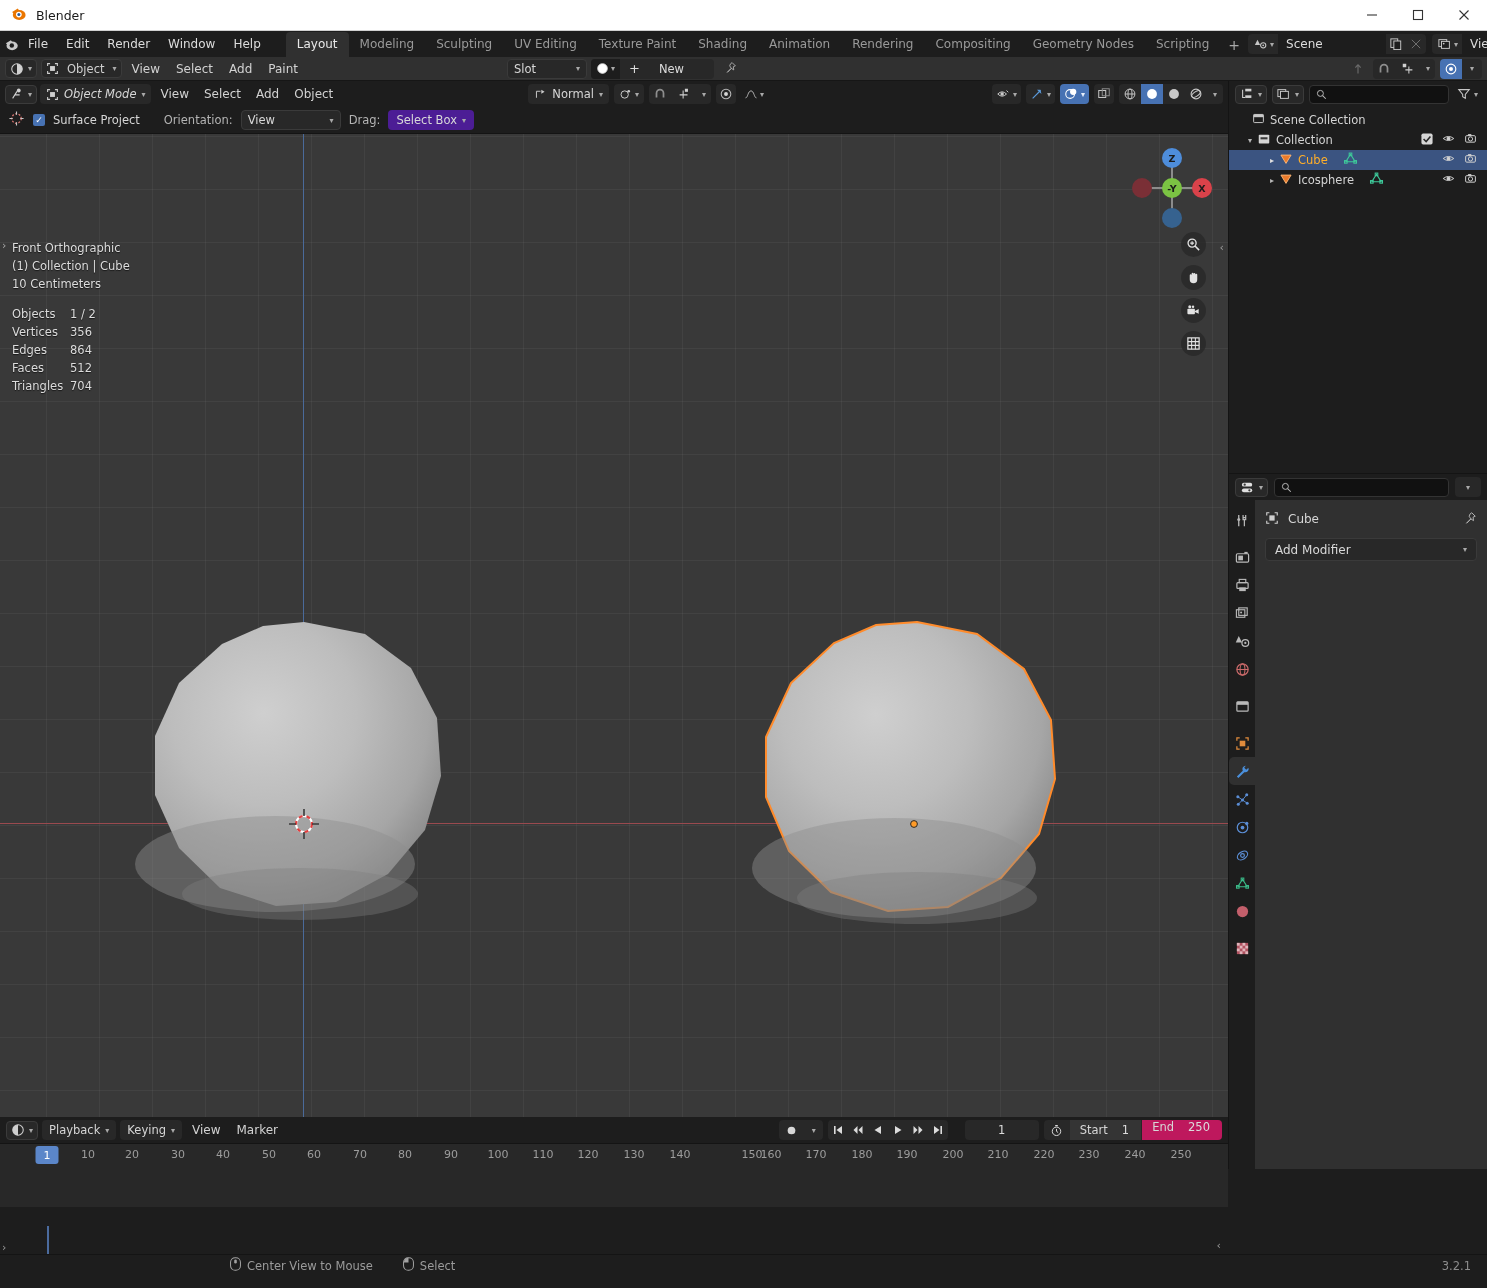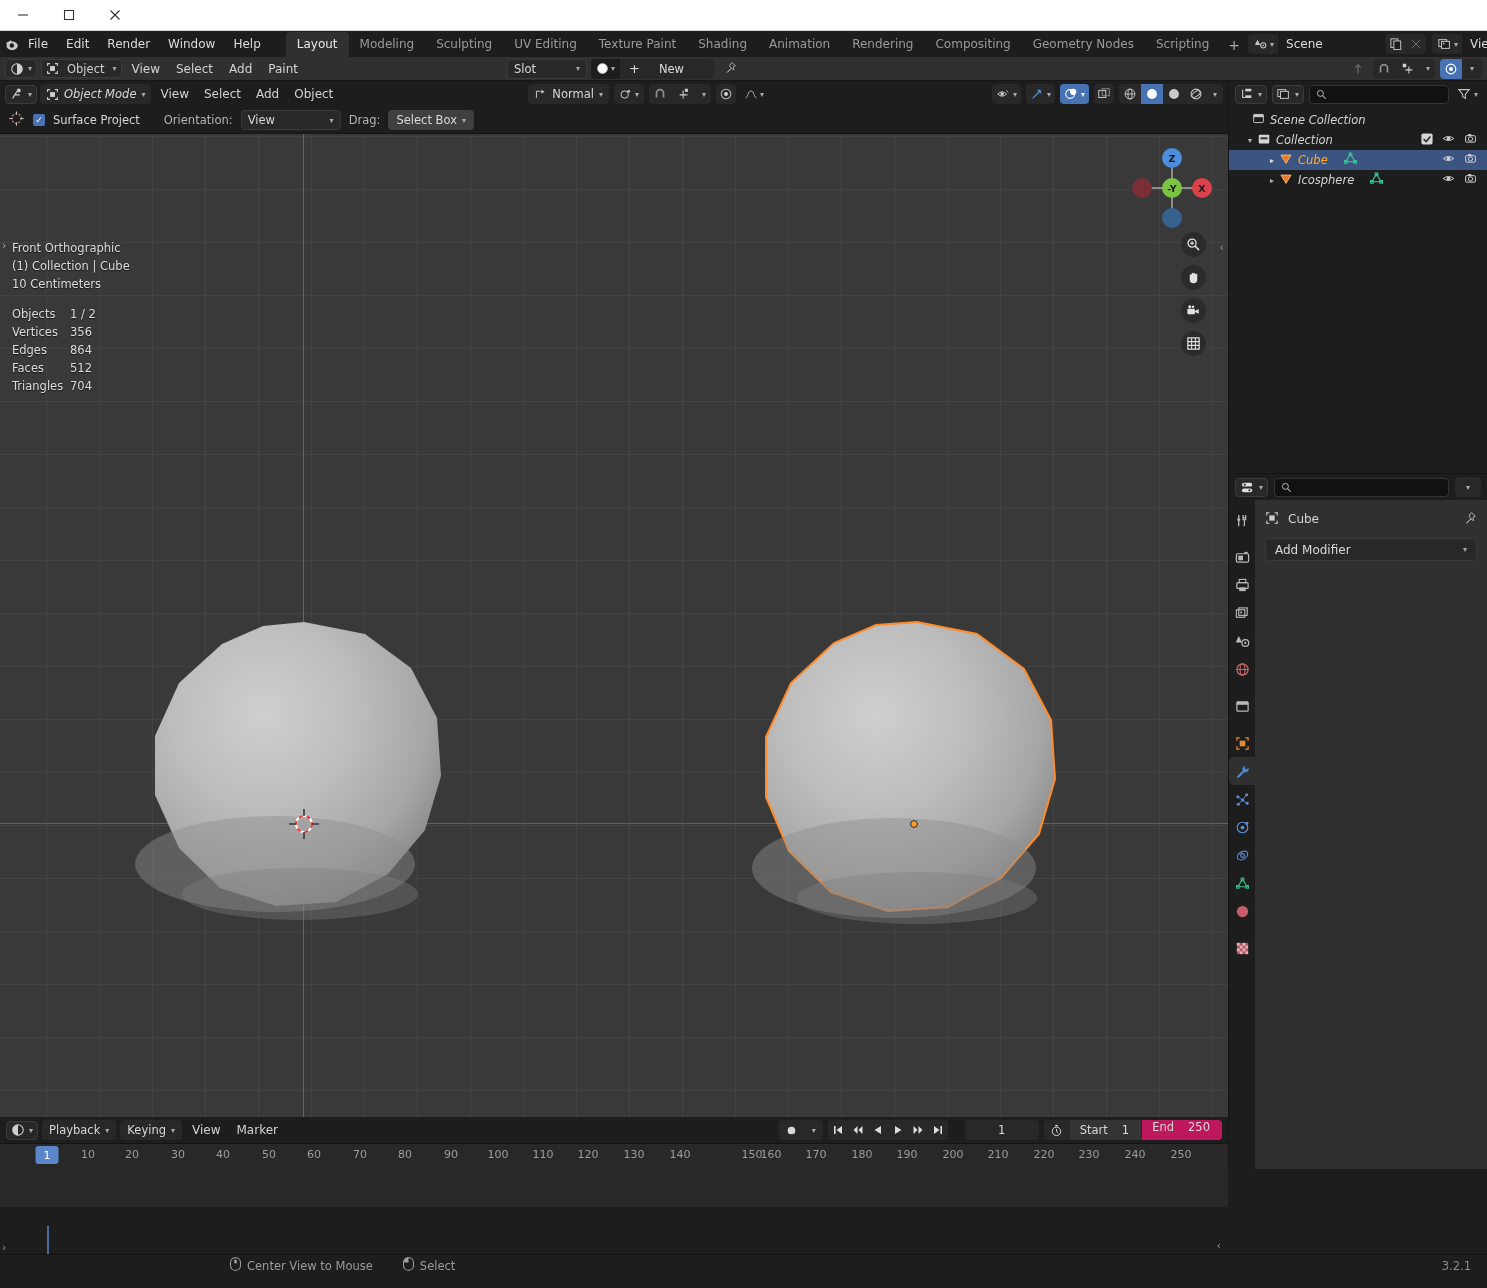--- a/index.html
+++ b/index.html
@@ -122,21 +122,21 @@
   .tl-playhead { position:absolute; top:2px; height:18px; background:#5b86c9; border-radius:3px;
     color:#fff; font-size:11px; display:flex; align-items:center; justify-content:center;
     padding:0 8px; transform:translateX(-50%); }
 
   
   .outliner { height:392px; background:#1d1d1d; display:flex; flex-direction:column;
     border-left:1px solid #141414; }
   .ol-header { height:26px; display:flex; align-items:center; gap:5px; padding:0 6px; }
   .ol-search { flex:1; background:#111; border:1px solid #333; border-radius:4px; height:19px;
     display:flex; align-items:center; gap:4px; padding:0 6px; }
-  .ol-tree { flex:1; padding-top:3px; font-size:11.5px; overflow:hidden;font-style:italic; }
+  .ol-tree { flex:1; padding-top:3px; font-size:11.5px; overflow:hidden; }
   .ol-row { height:20px; display:flex; align-items:center; padding:0 6px 0 0; gap:5px; position:relative; }
   .ol-row.sel { background:#3b5481; }
   .ol-row .lbl { color:#d4d4d4; }
   .ol-row.sel .lbl { color:#ffaf29; }
   .ol-spacer { display:inline-block; }
   .ol-right { margin-left:auto; display:flex; align-items:center; gap:9px; padding-right:4px; }
 
   
   .props { flex:1; background:#1d1d1d; display:flex; flex-direction:column;
     border-left:1px solid #141414; border-top:1px solid #141414; }
@@ -163,20 +163,31 @@
   .sb-item { display:flex; align-items:center; gap:6px; margin-right:30px; }
   .sb-ver { margin-left:auto; color:#8c8c8c; padding-right:8px; }
 
   .scrollh { position:absolute; left:10px; right:16px; bottom:4px; height:8px; }
   .scrollh .bar { height:8px; background:#545454; border-radius:4px; width:99%; }
 </style>
 </head>
 <body>
 
 <div class="titlebar">
+  <div class="tb-left">
+    <span>
+      <svg width="17" height="17" viewBox="0 0 24 24">
+        <ellipse cx="13" cy="14" rx="9" ry="7" fill="#ea7600"></ellipse>
+        <path d="M3 10 L11 5 L13 8 L5 12 Z" fill="#ea7600"></path>
+        <circle cx="12.5" cy="13.5" r="4" fill="#fff"></circle>
+        <circle cx="12.5" cy="13.5" r="2.2" fill="#2a5d9f"></circle>
+      </svg>
+    </span>
+    <span class="tb-title">Blender</span>
+  </div>
   <div class="win-btns">
     <div class="win-btn">
       <svg width="12" height="12" viewBox="0 0 12 12">
           <line x1="1" y1="6" x2="11" y2="6" stroke="#333" stroke-width="1.1"></line>
         </svg>
     </div>
     <div class="win-btn">
       <svg width="12" height="12" viewBox="0 0 12 12">
           <rect x="1.5" y="1.5" width="9" height="9" fill="none" stroke="#333" stroke-width="1.1"></rect>
         </svg>
@@ -478,21 +489,21 @@
         </svg>
       </span>
       <span class="chk">✓</span>
       <span style="font-size:11.5px;color:#d6d6d6">Surface Project</span>
       <span style="font-size:11.5px;color:#b4b4b4;margin-left:16px">Orientation:</span>
       <div class="field-dd" style="width:100px">
         <span>View</span>
           <span class="caret">▾</span>
       </div>
       <span style="font-size:11.5px;color:#b4b4b4;">Drag:</span>
-      <div style="background:#404040;border-radius:4px;height:20px;display:flex;align-items:center;gap:5px;padding:0 8px;color:#d8d8d8;font-size:11.5px">
+      <div style="background:#4c1d95;border-radius:4px;height:20px;display:flex;align-items:center;gap:5px;padding:0 8px;color:#d8d8d8;font-size:11.5px">
         <span>Select Box</span>
           <span class="caret">▾</span>
       </div>
     </div>
 
     <div class="viewport">
       <div class="grid-lines"></div>
       <div class="axis-x"></div>
       <div class="axis-z"></div>
 

